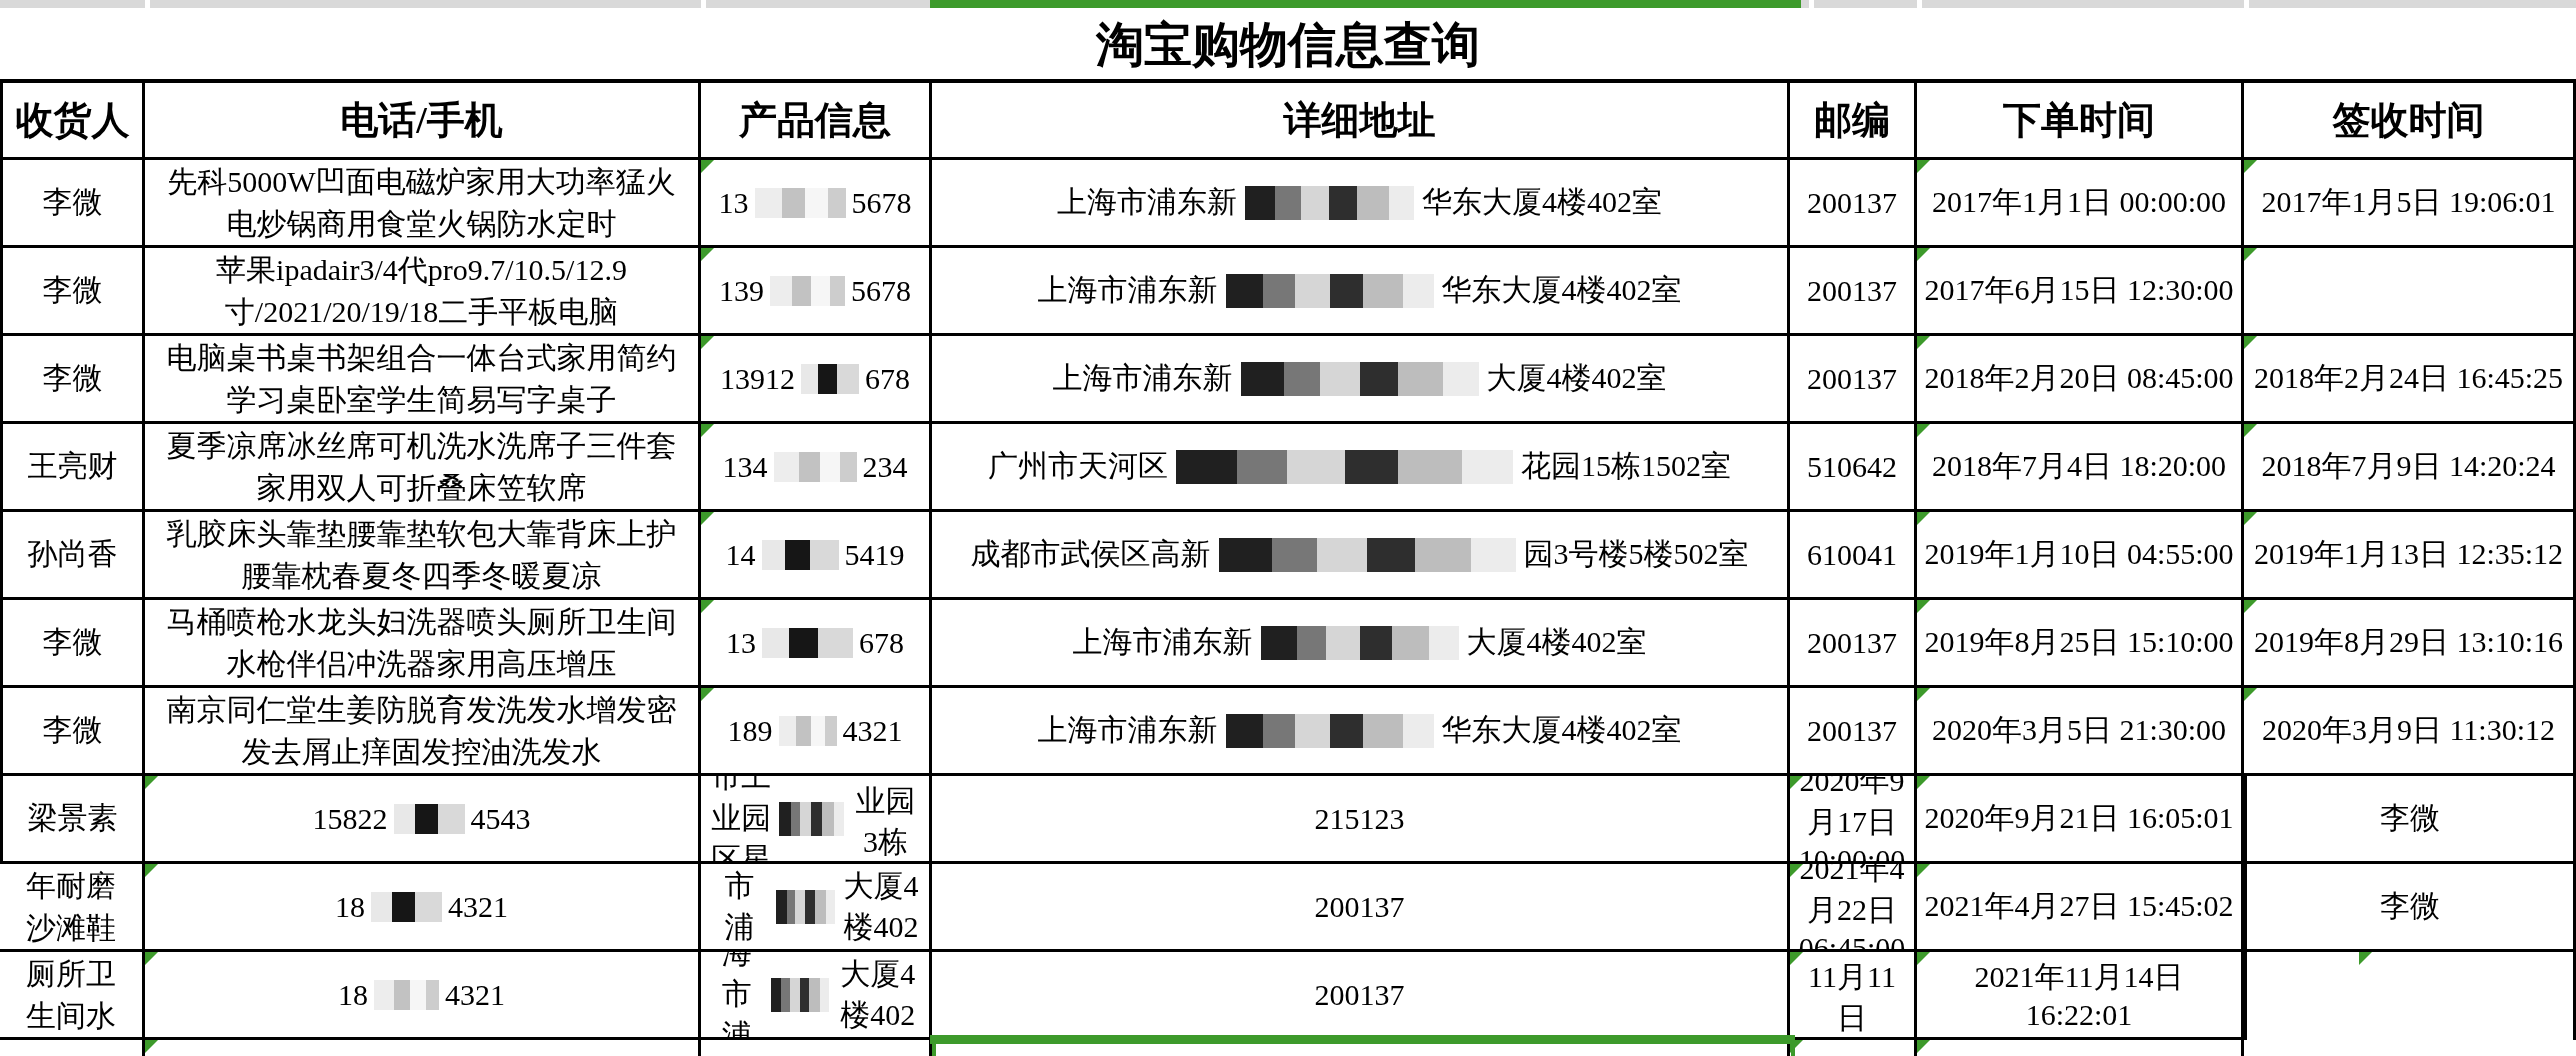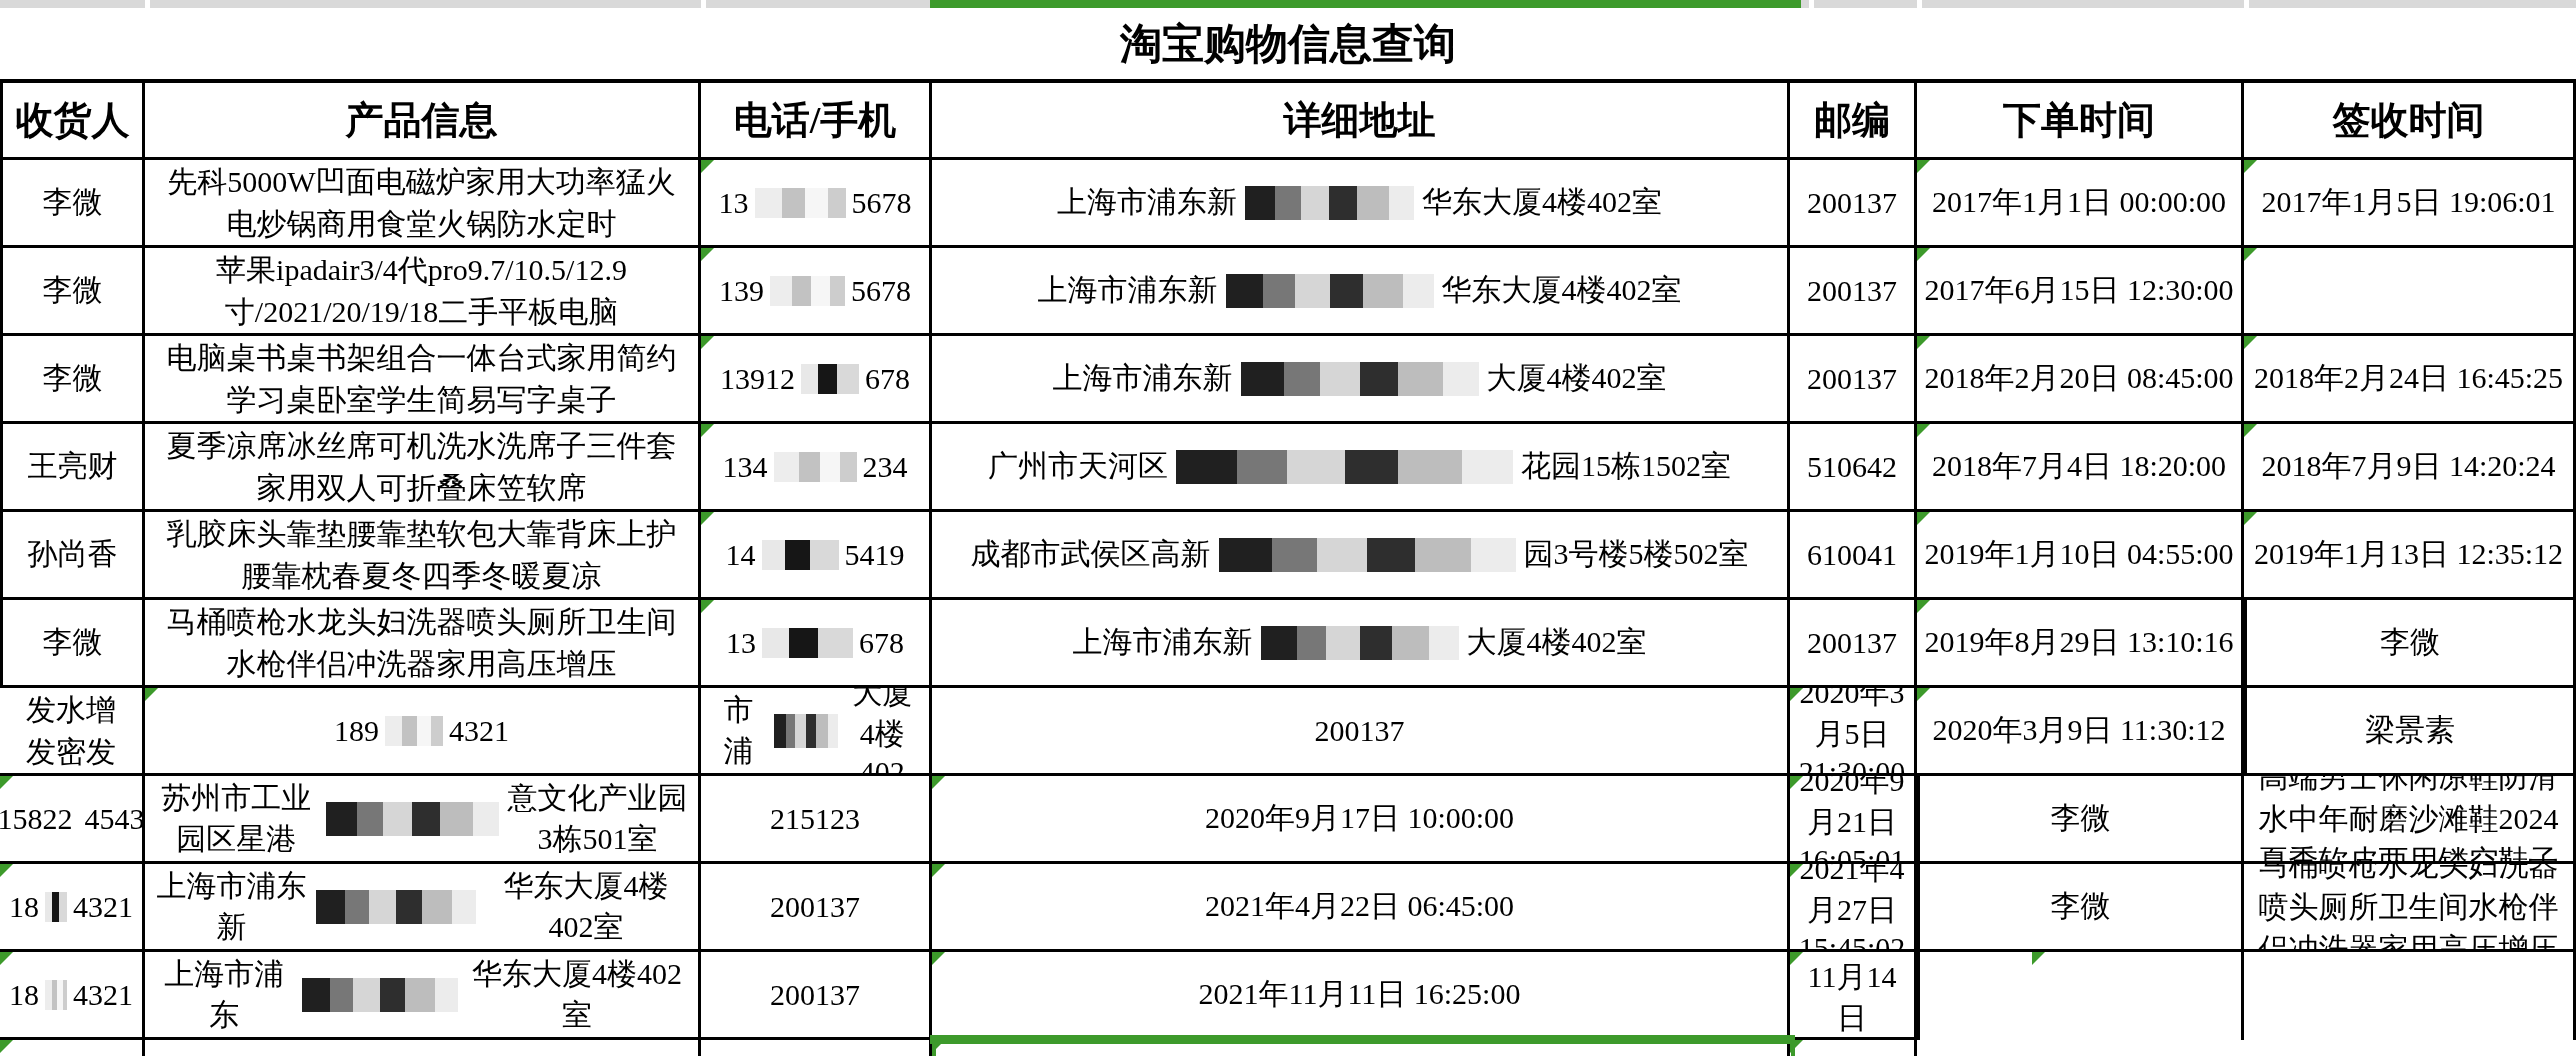--- a/index.html
+++ b/index.html
@@ -5,21 +5,21 @@
   html,body{margin:0;padding:0;background:#fff;}
   body{width:2576px;height:1057px;overflow:hidden;}
   #screen{position:relative;width:2576px;height:1057px;overflow:hidden;background:#fff;
           font-family:"Liberation Serif","DejaVu Serif",serif;color:#000;}
   
   #topstrip{position:absolute;left:0;top:0;width:2576px;height:8px;background:#d9d9d9;}
   .strip-gap{position:absolute;top:0;width:5px;height:8px;background:#fff;}
   #colsel-top{position:absolute;left:930px;top:0;width:871px;height:8px;}
   
   #title{position:absolute;left:0;top:8px;width:2576px;height:71px;line-height:73px;
-         text-align:center;font-size:42px;font-weight:bold;}
+         text-align:center;font-size:48px;font-weight:bold;}
   
   #grid{position:absolute;left:0;top:79px;width:2576px;border-top:4px solid #000;
         display:grid;grid-template-columns:145px 556px 231px 858px 127px 327px 332px;
         grid-template-rows:77px repeat(11,88px);}
   .cell{position:relative;display:flex;align-items:center;justify-content:center;
         border-right:3px solid #000;border-bottom:3px solid #000;background:#fff;
         font-size:30px;text-align:center;overflow:hidden;box-sizing:border-box;padding:0 6px;}
   .c0{border-left:3px solid #000;}
   .head{font-weight:bold;font-size:38px;}
   .product{line-height:42px;padding:0 13px;}
@@ -53,22 +53,22 @@
     <i class="strip-gap" style="left:1809px"></i>
     <i class="strip-gap" style="left:1917px"></i>
     <i class="strip-gap" style="left:2244px"></i>
     <div id="colsel-top" style="background: rgb(61, 154, 43);"></div>
   </div>
 
   <div id="title">淘宝购物信息查询</div>
 
   <div id="grid">
       <div class="cell head c0">收货人</div>
+      <div class="cell head c2">电话/手机</div>
       <div class="cell head c1">产品信息</div>
-      <div class="cell head c2">电话/手机</div>
       <div class="cell head c3">详细地址</div>
       <div class="cell head c4">邮编</div>
       <div class="cell head c5">下单时间</div>
       <div class="cell head c6">签收时间</div>
       <div class="cell c0">
         <span>李微</span>
       </div>
       <div class="cell c1 product">
         <span>先科5000W凹面电磁炉家用大功率猛火电炒锅商用食堂火锅防水定时</span>
       </div>
@@ -218,20 +218,24 @@
         <span>678</span>
       </div>
       <div class="cell c3">
         <span>上海市浦东新</span>
         <span class="rd" style="width: 198px;"></span>
         <span>大厦4楼402室</span>
       </div>
       <div class="cell c4">
         <span>200137</span>
       </div>
+      <div class="cell c5">
+        <i class="tri" style="border-top-color: rgb(61, 154, 43);"></i>
+        <span>2019年8月25日 15:10:00</span>
+      </div>
       <div class="cell c6">
         <i class="tri" style="border-top-color: rgb(61, 154, 43);"></i>
         <span>2019年8月29日 13:10:16</span>
       </div>
       <div class="cell c0">
         <span>李微</span>
       </div>
       <div class="cell c1 product">
         <span>南京同仁堂生姜防脱育发洗发水增发密发去屑止痒固发控油洗发水</span>
       </div>

